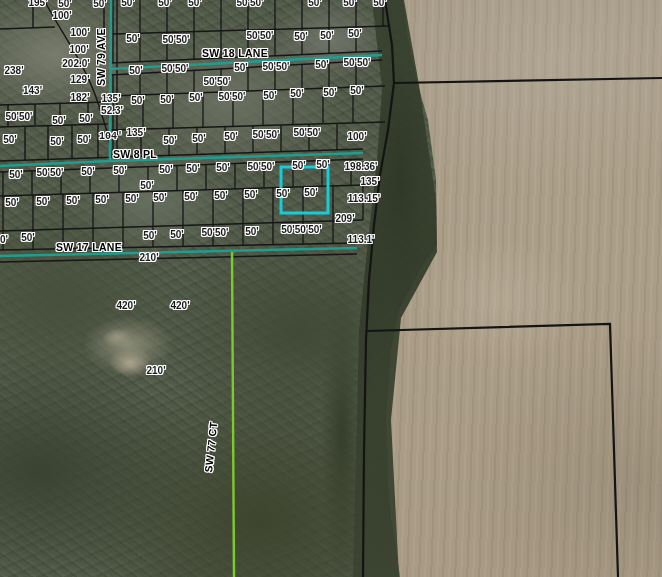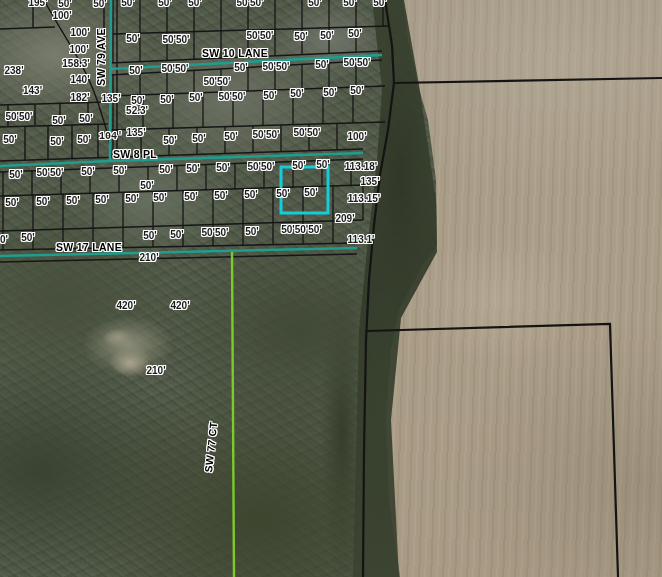--- a/index.html
+++ b/index.html
@@ -209,43 +209,43 @@
       <span class="mlabel" style="left: 380px; top: 3px;">50'</span>
       <span class="mlabel" style="left: 62px; top: 16px;">100'</span>
       <span class="mlabel" style="left: 80px; top: 33px;">100'</span>
       <span class="mlabel" style="left: 133px; top: 39px;">50'</span>
       <span class="mlabel" style="left: 176px; top: 40px;">50'50'</span>
       <span class="mlabel" style="left: 260px; top: 36px;">50'50'</span>
       <span class="mlabel" style="left: 301px; top: 37px;">50'</span>
       <span class="mlabel" style="left: 327px; top: 36px;">50'</span>
       <span class="mlabel" style="left: 355px; top: 34px;">50'</span>
       <span class="mlabel" style="left: 79px; top: 50px;">100'</span>
-      <span class="mlabel street" style="left: 235px; top: 53px;">SW 10 LANE</span>
-      <span class="mlabel" style="left: 76px; top: 64px;">158.3'</span>
+      <span class="mlabel street" style="left: 235px; top: 53px;">SW 18 LANE</span>
+      <span class="mlabel" style="left: 76px; top: 64px;">202.0'</span>
       <span class="mlabel" style="left: 14px; top: 71px;">238'</span>
       <span class="mlabel" style="left: 136px; top: 71px;">50'</span>
       <span class="mlabel" style="left: 175px; top: 69px;">50'50'</span>
       <span class="mlabel" style="left: 241px; top: 68px;">50'</span>
       <span class="mlabel" style="left: 276px; top: 67px;">50'50'</span>
       <span class="mlabel" style="left: 322px; top: 65px;">50'</span>
       <span class="mlabel" style="left: 357px; top: 63px;">50'50'</span>
-      <span class="mlabel" style="left: 80px; top: 80px;">140'</span>
+      <span class="mlabel" style="left: 80px; top: 80px;">129'</span>
       <span class="mlabel" style="left: 217px; top: 82px;">50'50'</span>
       <span class="mlabel" style="left: 14px; top: 91px; padding-left: 37px;">143'</span>
       <span class="mlabel" style="left: 80px; top: 98px;">182'</span>
       <span class="mlabel" style="left: 111px; top: 99px;">135'</span>
       <span class="mlabel" style="left: 138px; top: 101px;">50'</span>
       <span class="mlabel" style="left: 167px; top: 100px;">50'</span>
       <span class="mlabel" style="left: 196px; top: 98px;">50'</span>
       <span class="mlabel" style="left: 232px; top: 97px;">50'50'</span>
       <span class="mlabel" style="left: 270px; top: 96px;">50'</span>
       <span class="mlabel" style="left: 297px; top: 94px;">50'</span>
       <span class="mlabel" style="left: 330px; top: 93px;">50'</span>
       <span class="mlabel" style="left: 357px; top: 91px;">50'</span>
-      <span class="mlabel" style="left: 112px; top: 111px; margin-left: 25px;">52.3'</span>
+      <span class="mlabel" style="left: 112px; top: 111px;">52.3'</span>
       <span class="mlabel" style="left: 19px; top: 117px;">50'50'</span>
       <span class="mlabel" style="left: 59px; top: 121px;">50'</span>
       <span class="mlabel" style="left: 86px; top: 119px;">50'</span>
       <span class="mlabel" style="left: 10px; top: 140px;">50'</span>
       <span class="mlabel" style="left: 57px; top: 142px;">50'</span>
       <span class="mlabel" style="left: 84px; top: 140px;">50'</span>
       <span class="mlabel" style="left: 111px; top: 137px; font-family: Liberation Mono, monospace;">104'</span>
       <span class="mlabel" style="left: 136px; top: 133px;">135'</span>
       <span class="mlabel" style="left: 170px; top: 141px;">50'</span>
       <span class="mlabel" style="left: 199px; top: 139px;">50'</span>
@@ -257,21 +257,21 @@
       <span class="mlabel" style="left: 16px; top: 175px;">50'</span>
       <span class="mlabel" style="left: 50px; top: 173px;">50'50'</span>
       <span class="mlabel" style="left: 88px; top: 172px;">50'</span>
       <span class="mlabel" style="left: 120px; top: 171px;">50'</span>
       <span class="mlabel" style="left: 166px; top: 170px;">50'</span>
       <span class="mlabel" style="left: 193px; top: 169px;">50'</span>
       <span class="mlabel" style="left: 223px; top: 168px;">50'</span>
       <span class="mlabel" style="left: 261px; top: 167px;">50'50'</span>
       <span class="mlabel" style="left: 299px; top: 166px;">50'</span>
       <span class="mlabel" style="left: 323px; top: 165px;">50'</span>
-      <span class="mlabel" style="left: 361px; top: 167px;">113.18'</span>
+      <span class="mlabel" style="left: 361px; top: 167px;">198.36'</span>
       <span class="mlabel" style="left: 147px; top: 186px;">50'</span>
       <span class="mlabel" style="left: 370px; top: 182px;">135'</span>
       <span class="mlabel" style="left: 12px; top: 203px;">50'</span>
       <span class="mlabel" style="left: 43px; top: 202px;">50'</span>
       <span class="mlabel" style="left: 73px; top: 201px;">50'</span>
       <span class="mlabel" style="left: 102px; top: 200px;">50'</span>
       <span class="mlabel" style="left: 132px; top: 199px;">50'</span>
       <span class="mlabel" style="left: 160px; top: 198px;">50'</span>
       <span class="mlabel" style="left: 191px; top: 197px;">50'</span>
       <span class="mlabel" style="left: 221px; top: 196px;">50'</span>

